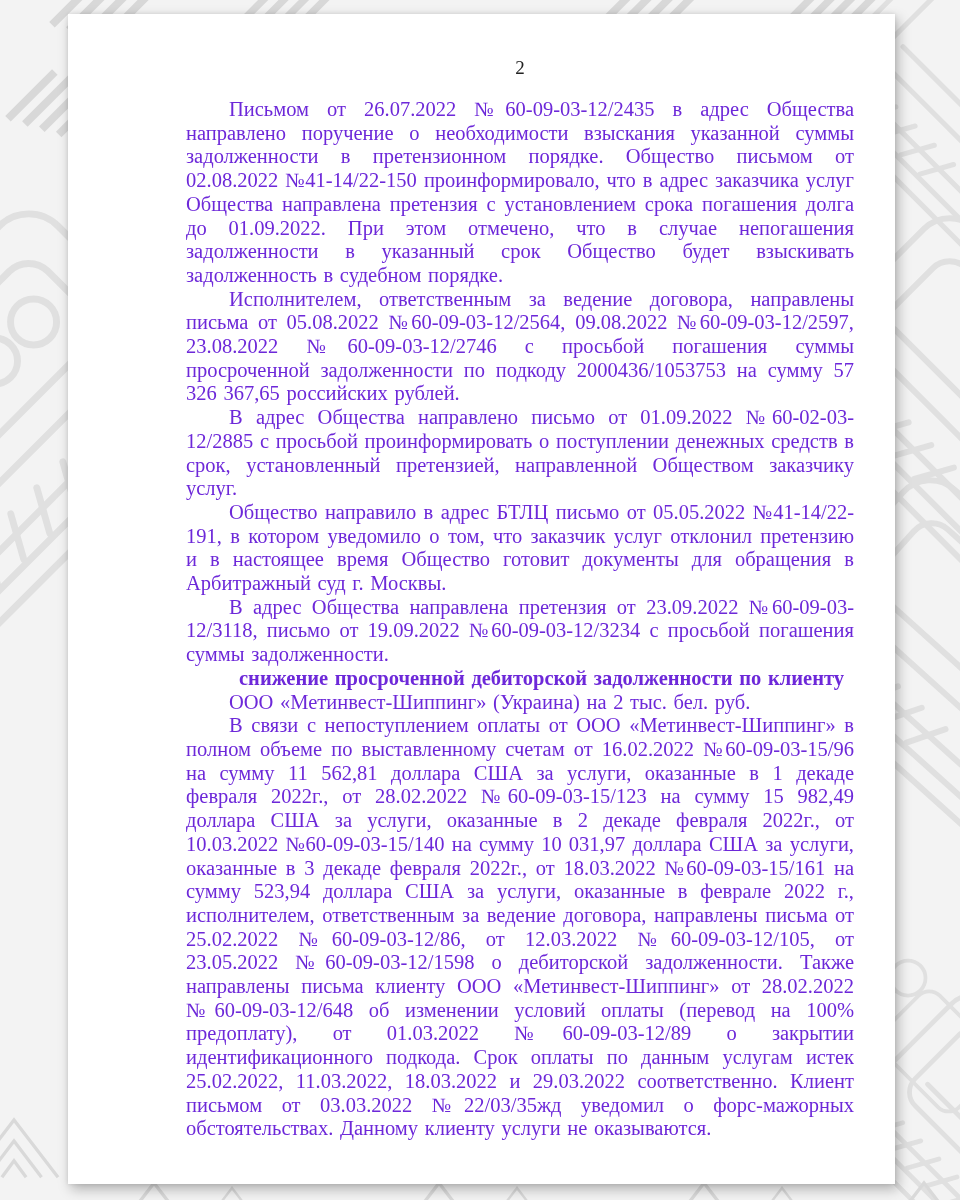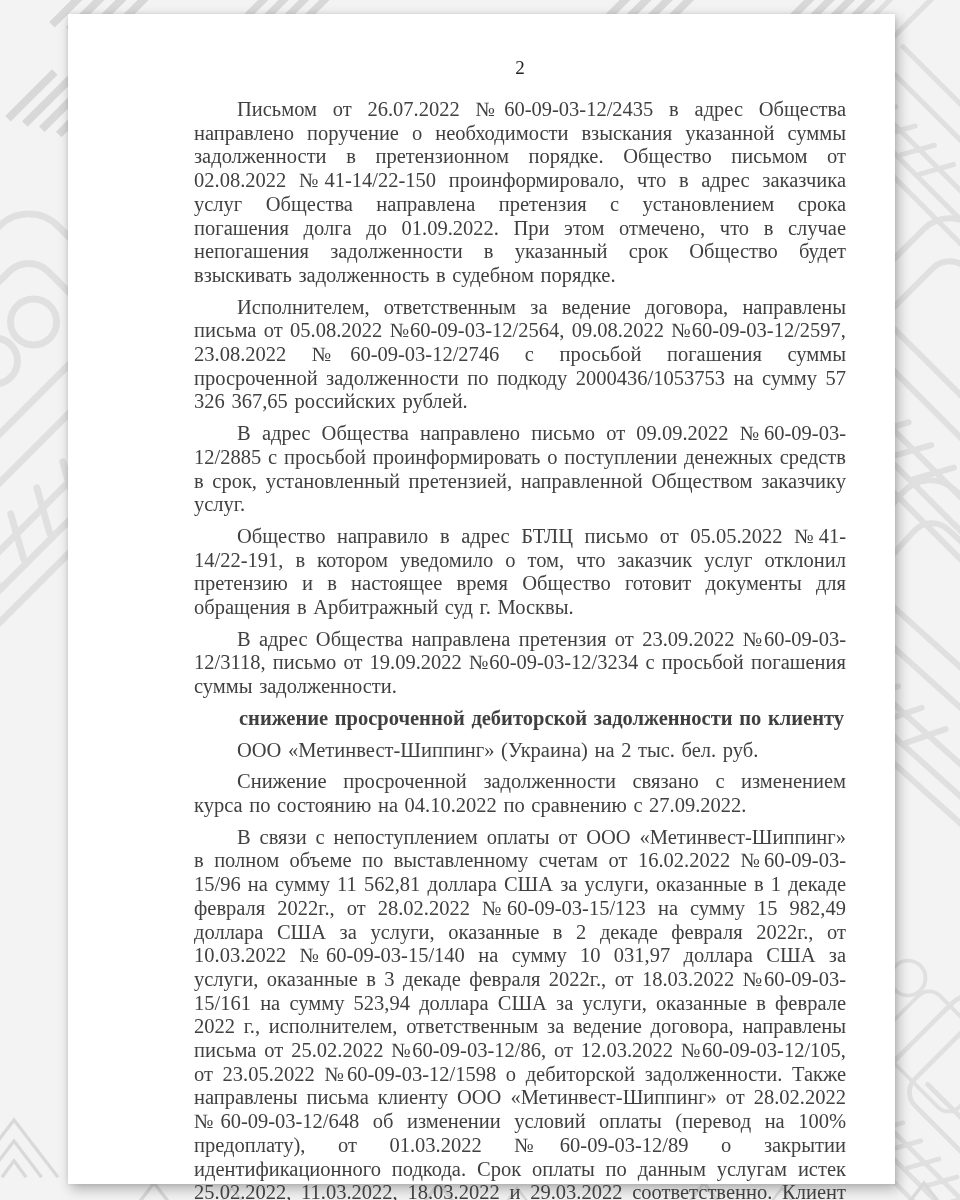--- a/index.html
+++ b/index.html
@@ -42,27 +42,27 @@
     text-align: center;
     font-size: 19px;
     line-height: 24px;
     color: #222222;
     margin-bottom: 18px;
   }
   .doc-body {
     color: #1b1b1b;
   }
   .para {
-    margin: 8px;
+    margin: 0;
     font-size: 20.5px;
     line-height: 23.7px;
     text-align: justify;
     text-indent: 43px;
     word-spacing: 1.5px;
-    color: #404040;
+    color: #6d28d9;
   }
   .para.bold {
     font-weight: bold;
     text-align: center;
   }
   .para.italic {
     text-align: left;
   }
 </style>
 </head>
@@ -126,24 +126,23 @@
   </svg>
 
   <div class="page">
     <div class="page-inner">
 
       <div class="page-number">2</div>
 
       <div class="doc-body">
         <p class="para">Письмом от 26.07.2022 №60-09-03-12/2435 в адрес Общества направлено поручение о необходимости взыскания указанной суммы задолженности в претензионном порядке. Общество письмом от 02.08.2022 №41-14/22-150 проинформировало, что в адрес заказчика услуг Общества направлена претензия с установлением срока погашения долга до 01.09.2022. При этом отмечено, что в случае непогашения задолженности в указанный срок Общество будет взыскивать задолженность в судебном порядке.</p>
         <p class="para">Исполнителем, ответственным за ведение договора, направлены письма от 05.08.2022 №60-09-03-12/2564, 09.08.2022 №60-09-03-12/2597, 23.08.2022 №60-09-03-12/2746 с просьбой погашения суммы просроченной задолженности по подкоду 2000436/1053753 на сумму 57 326 367,65 российских рублей.</p>
-        <p class="para">В адрес Общества направлено письмо от 09.09.2022 №60-09-03-12/2885 с просьбой проинформировать о поступлении денежных средств в срок, установленный претензией, направленной Обществом заказчику услуг.</p>
+        <p class="para">В адрес Общества направлено письмо от 01.09.2022 №60-02-03-12/2885 с просьбой проинформировать о поступлении денежных средств в срок, установленный претензией, направленной Обществом заказчику услуг.</p>
         <p class="para">Общество направило в адрес БТЛЦ письмо от 05.05.2022 №41-14/22-191, в котором уведомило о том, что заказчик услуг отклонил претензию и в настоящее время Общество готовит документы для обращения в Арбитражный суд г. Москвы.</p>
         <p class="para">В адрес Общества направлена претензия от 23.09.2022 №60-09-03-12/3118, письмо от 19.09.2022 №60-09-03-12/3234 с просьбой погашения суммы задолженности.</p>
         <p class="para bold">снижение просроченной дебиторской задолженности по клиенту</p>
         <p class="para italic">ООО «Метинвест-Шиппинг» (Украина) на 2 тыс. бел. руб.</p>
-        <p class="para">Снижение просроченной задолженности связано с изменением курса по состоянию на 04.10.2022 по сравнению с 27.09.2022.</p>
         <p class="para">В связи с непоступлением оплаты от ООО «Метинвест-Шиппинг» в полном объеме по выставленному счетам от 16.02.2022 №60-09-03-15/96 на сумму 11 562,81 доллара США за услуги, оказанные в 1 декаде февраля 2022г., от 28.02.2022 №60-09-03-15/123 на сумму 15 982,49 доллара США за услуги, оказанные в 2 декаде февраля 2022г., от 10.03.2022 №60-09-03-15/140 на сумму 10 031,97 доллара США за услуги, оказанные в 3 декаде февраля 2022г., от 18.03.2022 №60-09-03-15/161 на сумму 523,94 доллара США за услуги, оказанные в феврале 2022 г., исполнителем, ответственным за ведение договора, направлены письма от 25.02.2022 №60-09-03-12/86, от 12.03.2022 №60-09-03-12/105, от 23.05.2022 №60-09-03-12/1598 о дебиторской задолженности. Также направлены письма клиенту ООО «Метинвест-Шиппинг» от 28.02.2022 №60-09-03-12/648 об изменении условий оплаты (перевод на 100% предоплату), от 01.03.2022 №60-09-03-12/89 о закрытии идентификационного подкода. Срок оплаты по данным услугам истек 25.02.2022, 11.03.2022, 18.03.2022 и 29.03.2022 соответственно. Клиент письмом от 03.03.2022 №22/03/35жд уведомил о форс-мажорных обстоятельствах. Данному клиенту услуги не оказываются.</p>
       </div>
 
     </div>
   </div>
 </div>
 
 </body></html>

